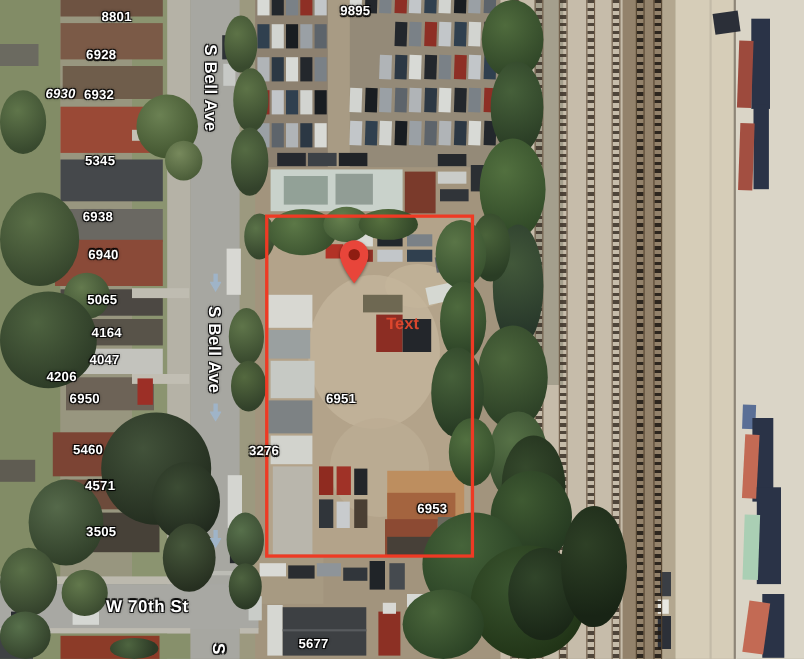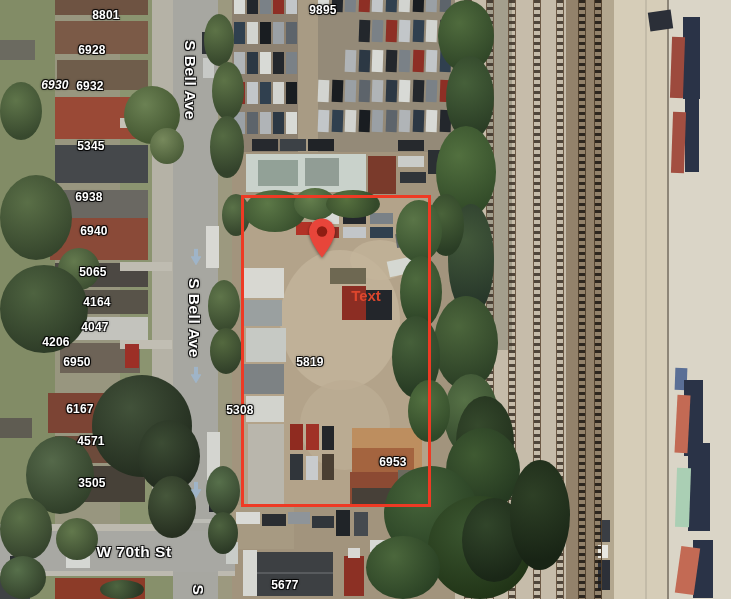--- a/index.html
+++ b/index.html
@@ -303,23 +303,23 @@
       <span class="lbl" style="left: 90px; top: 86px;">6932</span>
       <span class="lbl" style="left: 91px; top: 146px;">5345</span>
       <span class="lbl" style="left: 323px; top: 10px;">9895</span>
       <span class="lbl" style="left: 89px; top: 197px;">6938</span>
       <span class="lbl" style="left: 94px; top: 231px;">6940</span>
       <span class="lbl" style="left: 93px; top: 272px;">5065</span>
       <span class="lbl" style="left: 97px; top: 302px;">4164</span>
       <span class="lbl" style="left: 95px; top: 327px;">4047</span>
       <span class="lbl" style="left: 56px; top: 342px;">4206</span>
       <span class="lbl" style="left: 57px; top: 362px; margin-left: 20px;">6950</span>
-      <span class="lbl" style="left: 240px; top: 410px;">5308</span>
-      <span class="lbl" style="left: 310px; top: 362px;">5819</span>
-      <span class="lbl" style="left: 80px; top: 409px;">6167</span>
+      <span class="lbl" style="left: 240px; top: 410px;">3276</span>
+      <span class="lbl" style="left: 310px; top: 362px;">6951</span>
+      <span class="lbl" style="left: 80px; top: 409px;">5460</span>
       <span class="lbl" style="left: 393px; top: 462px;">6953</span>
       <span class="lbl" style="left: 91px; top: 441px;">4571</span>
       <span class="lbl" style="left: 92px; top: 483px;">3505</span>
       <span class="lbl" style="left: 285px; top: 585px;">5677</span>
       <div class="arrow" style="left: 196px; top: 257px; background: rgb(159, 182, 204);"></div>
       <div class="arrow" style="left: 196px; top: 375px; background: rgb(159, 182, 204);"></div>
       <div class="arrow" style="left: 196px; top: 490px; background: rgb(159, 182, 204);"></div>
     </div>
 </div>
 

